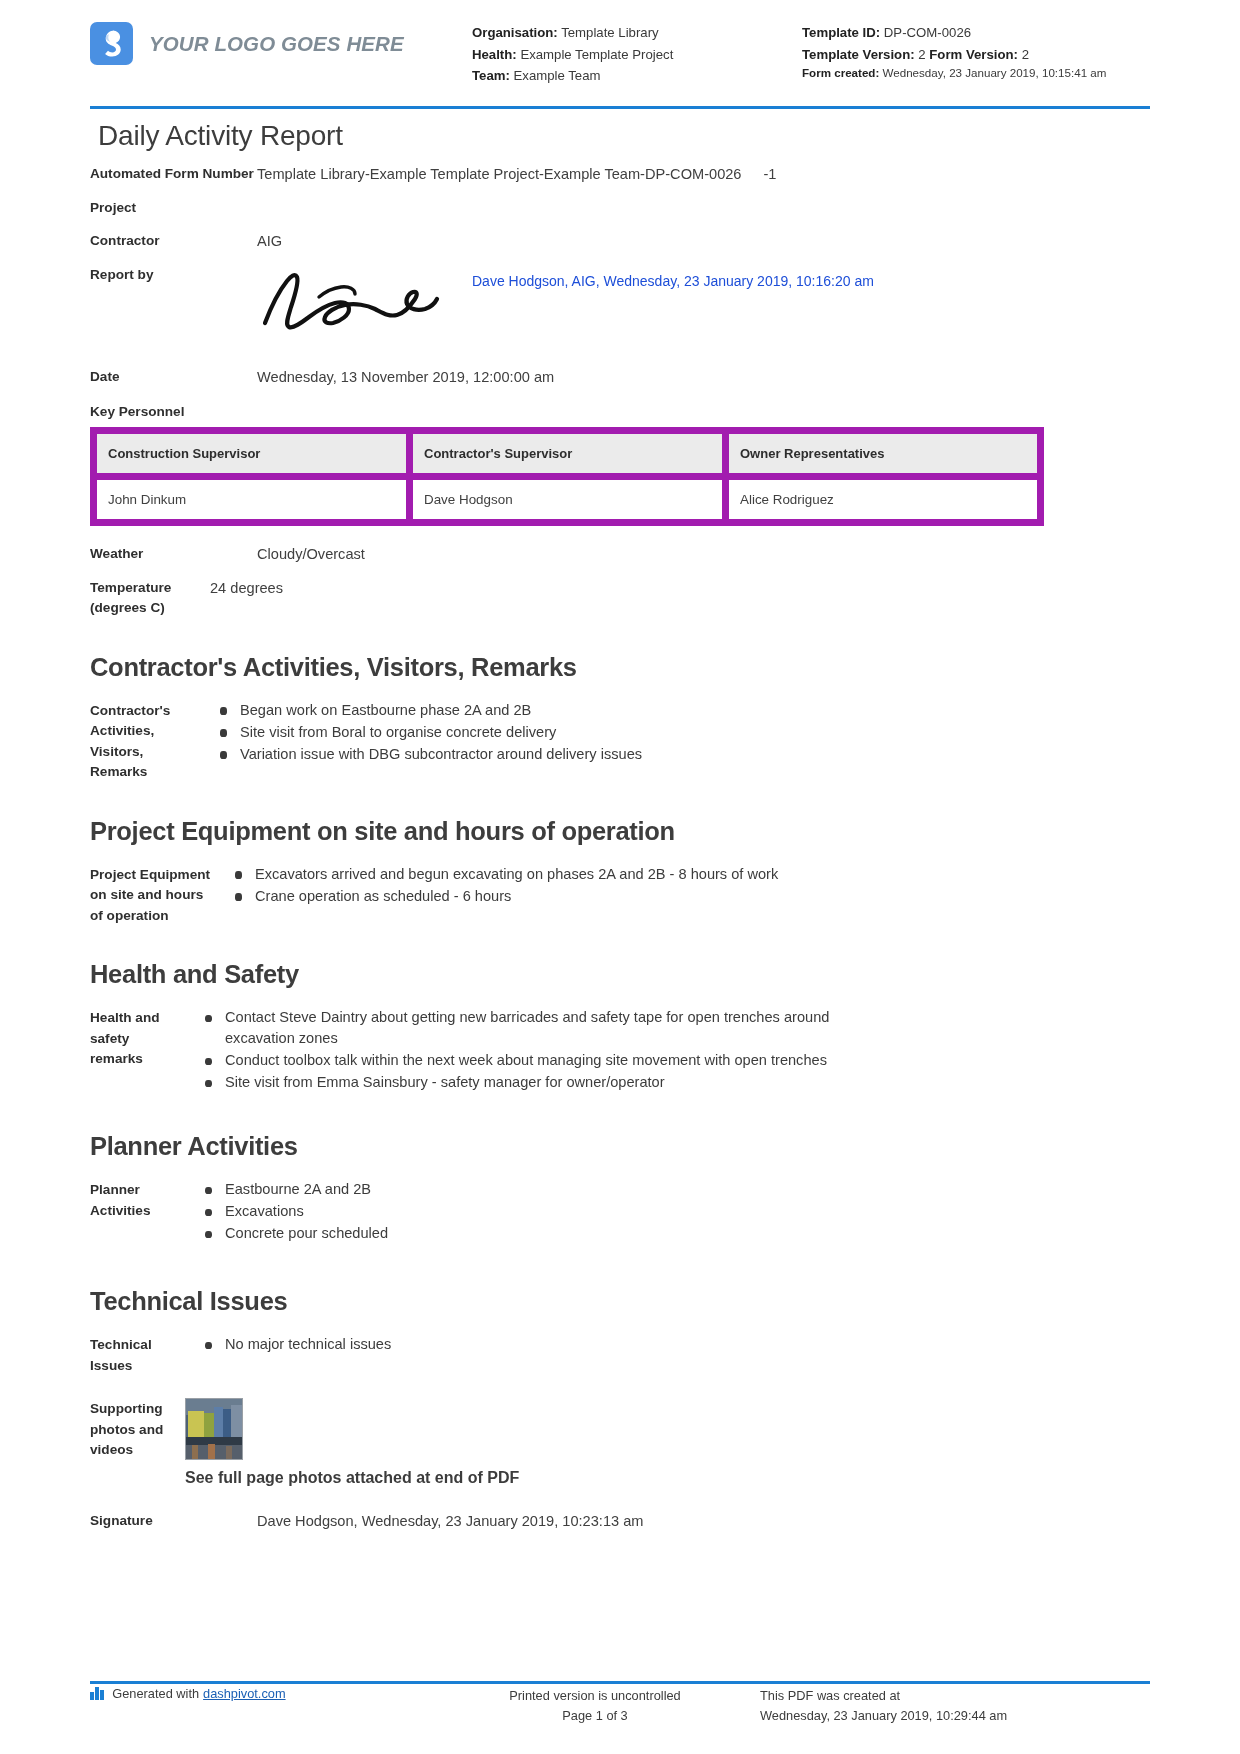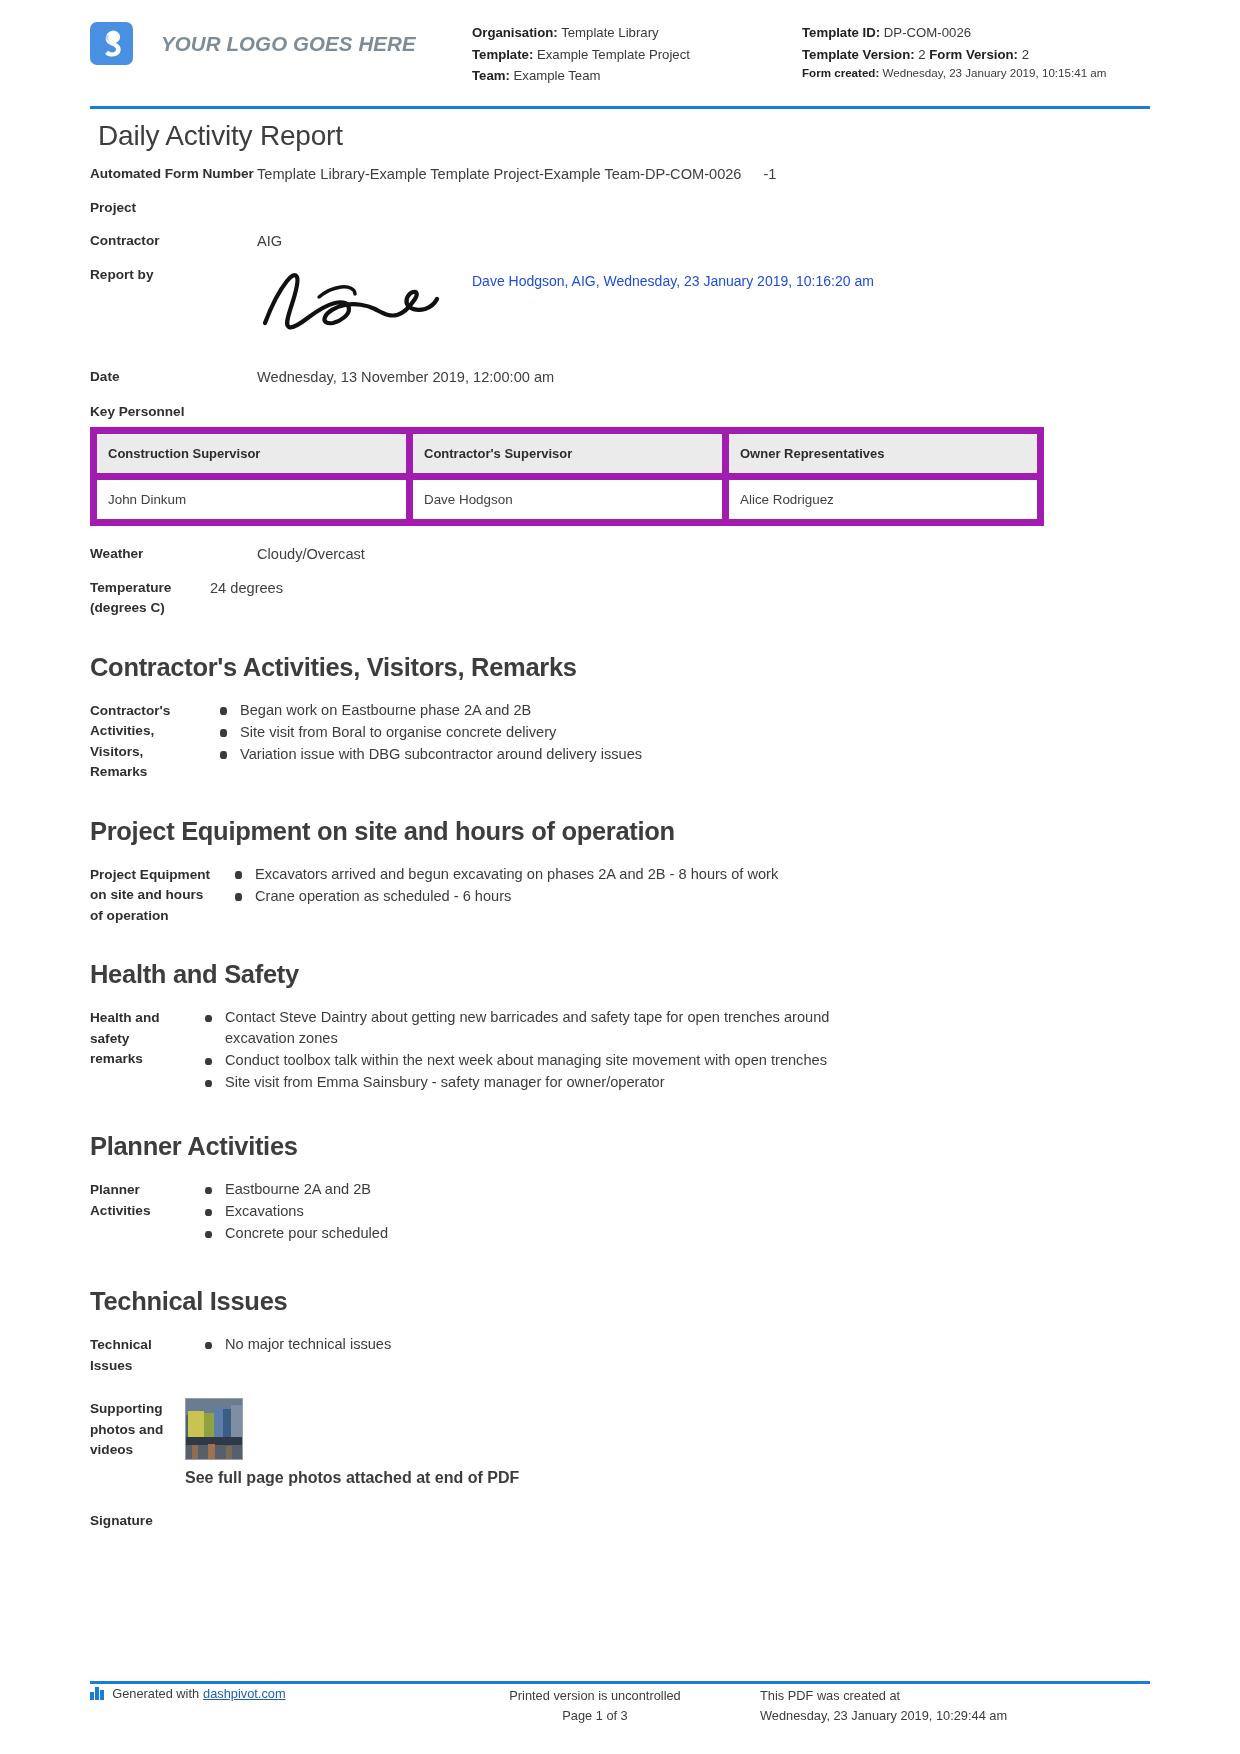--- a/index.html
+++ b/index.html
@@ -23,21 +23,21 @@
     padding: 22px 90px 0 90px;
     height: 100px;
   }
   .logo-block { display: flex; align-items: center; width: 382px; flex: 0 0 382px; }
   .logo-mark {
     width: 43px; height: 43px; border-radius: 7px;
     background: #4a90e2; position: relative; flex: 0 0 43px;
   }
   .logo-mark svg { position: absolute; left: 0; top: 0; }
   .logo-text {
-    margin-left: 28px;
+    margin-left: 16px;
     font-size: 20.5px;
     font-style: italic;
     font-weight: bold;
     color: #7f8c96;
     letter-spacing: 0.1px;
     white-space: nowrap;
   }
   .meta-col { font-size: 13.2px; line-height: 21.5px; color: #3a3a3a; }
   .meta-col-1 { width: 330px; flex: 0 0 330px; }
   .meta-col-2 { flex: 1 1 auto; }
@@ -192,21 +192,21 @@
       </div>
       <div class="logo-text">YOUR LOGO GOES HERE</div>
     </div>
 
     <div class="meta-col meta-col-1">
       <div>
         <b>Organisation:</b>
         <span>Template Library</span>
       </div>
       <div>
-        <b>Template:</b>
+        <b>Health:</b>
         <span>Example Template Project</span>
       </div>
       <div>
         <b>Team:</b>
         <span>Example Team</span>
       </div>
     </div>
 
     <div class="meta-col meta-col-2">
       <div>
@@ -365,20 +365,21 @@
             <rect x="22" y="45" width="7" height="17" fill="#a2714a"></rect>
             <rect x="40" y="47" width="6" height="15" fill="#7a6a5c"></rect>
           </svg>
         </div>
         <div class="photo-caption">See full page photos attached at end of PDF</div>
       </div>
     </div>
 
     <div class="row" style="margin-top:24px;">
       <div class="row-label">Signature</div>
+      <div class="row-value">Dave Hodgson, Wednesday, 23 January 2019, 10:23:13 am</div>
     </div>
 
   </div>
 
   <div class="footer-rule"></div>
   <div class="footer">
     <div class="footer-left">
       <span class="footer-bars">
         <i></i>
           <i></i>

